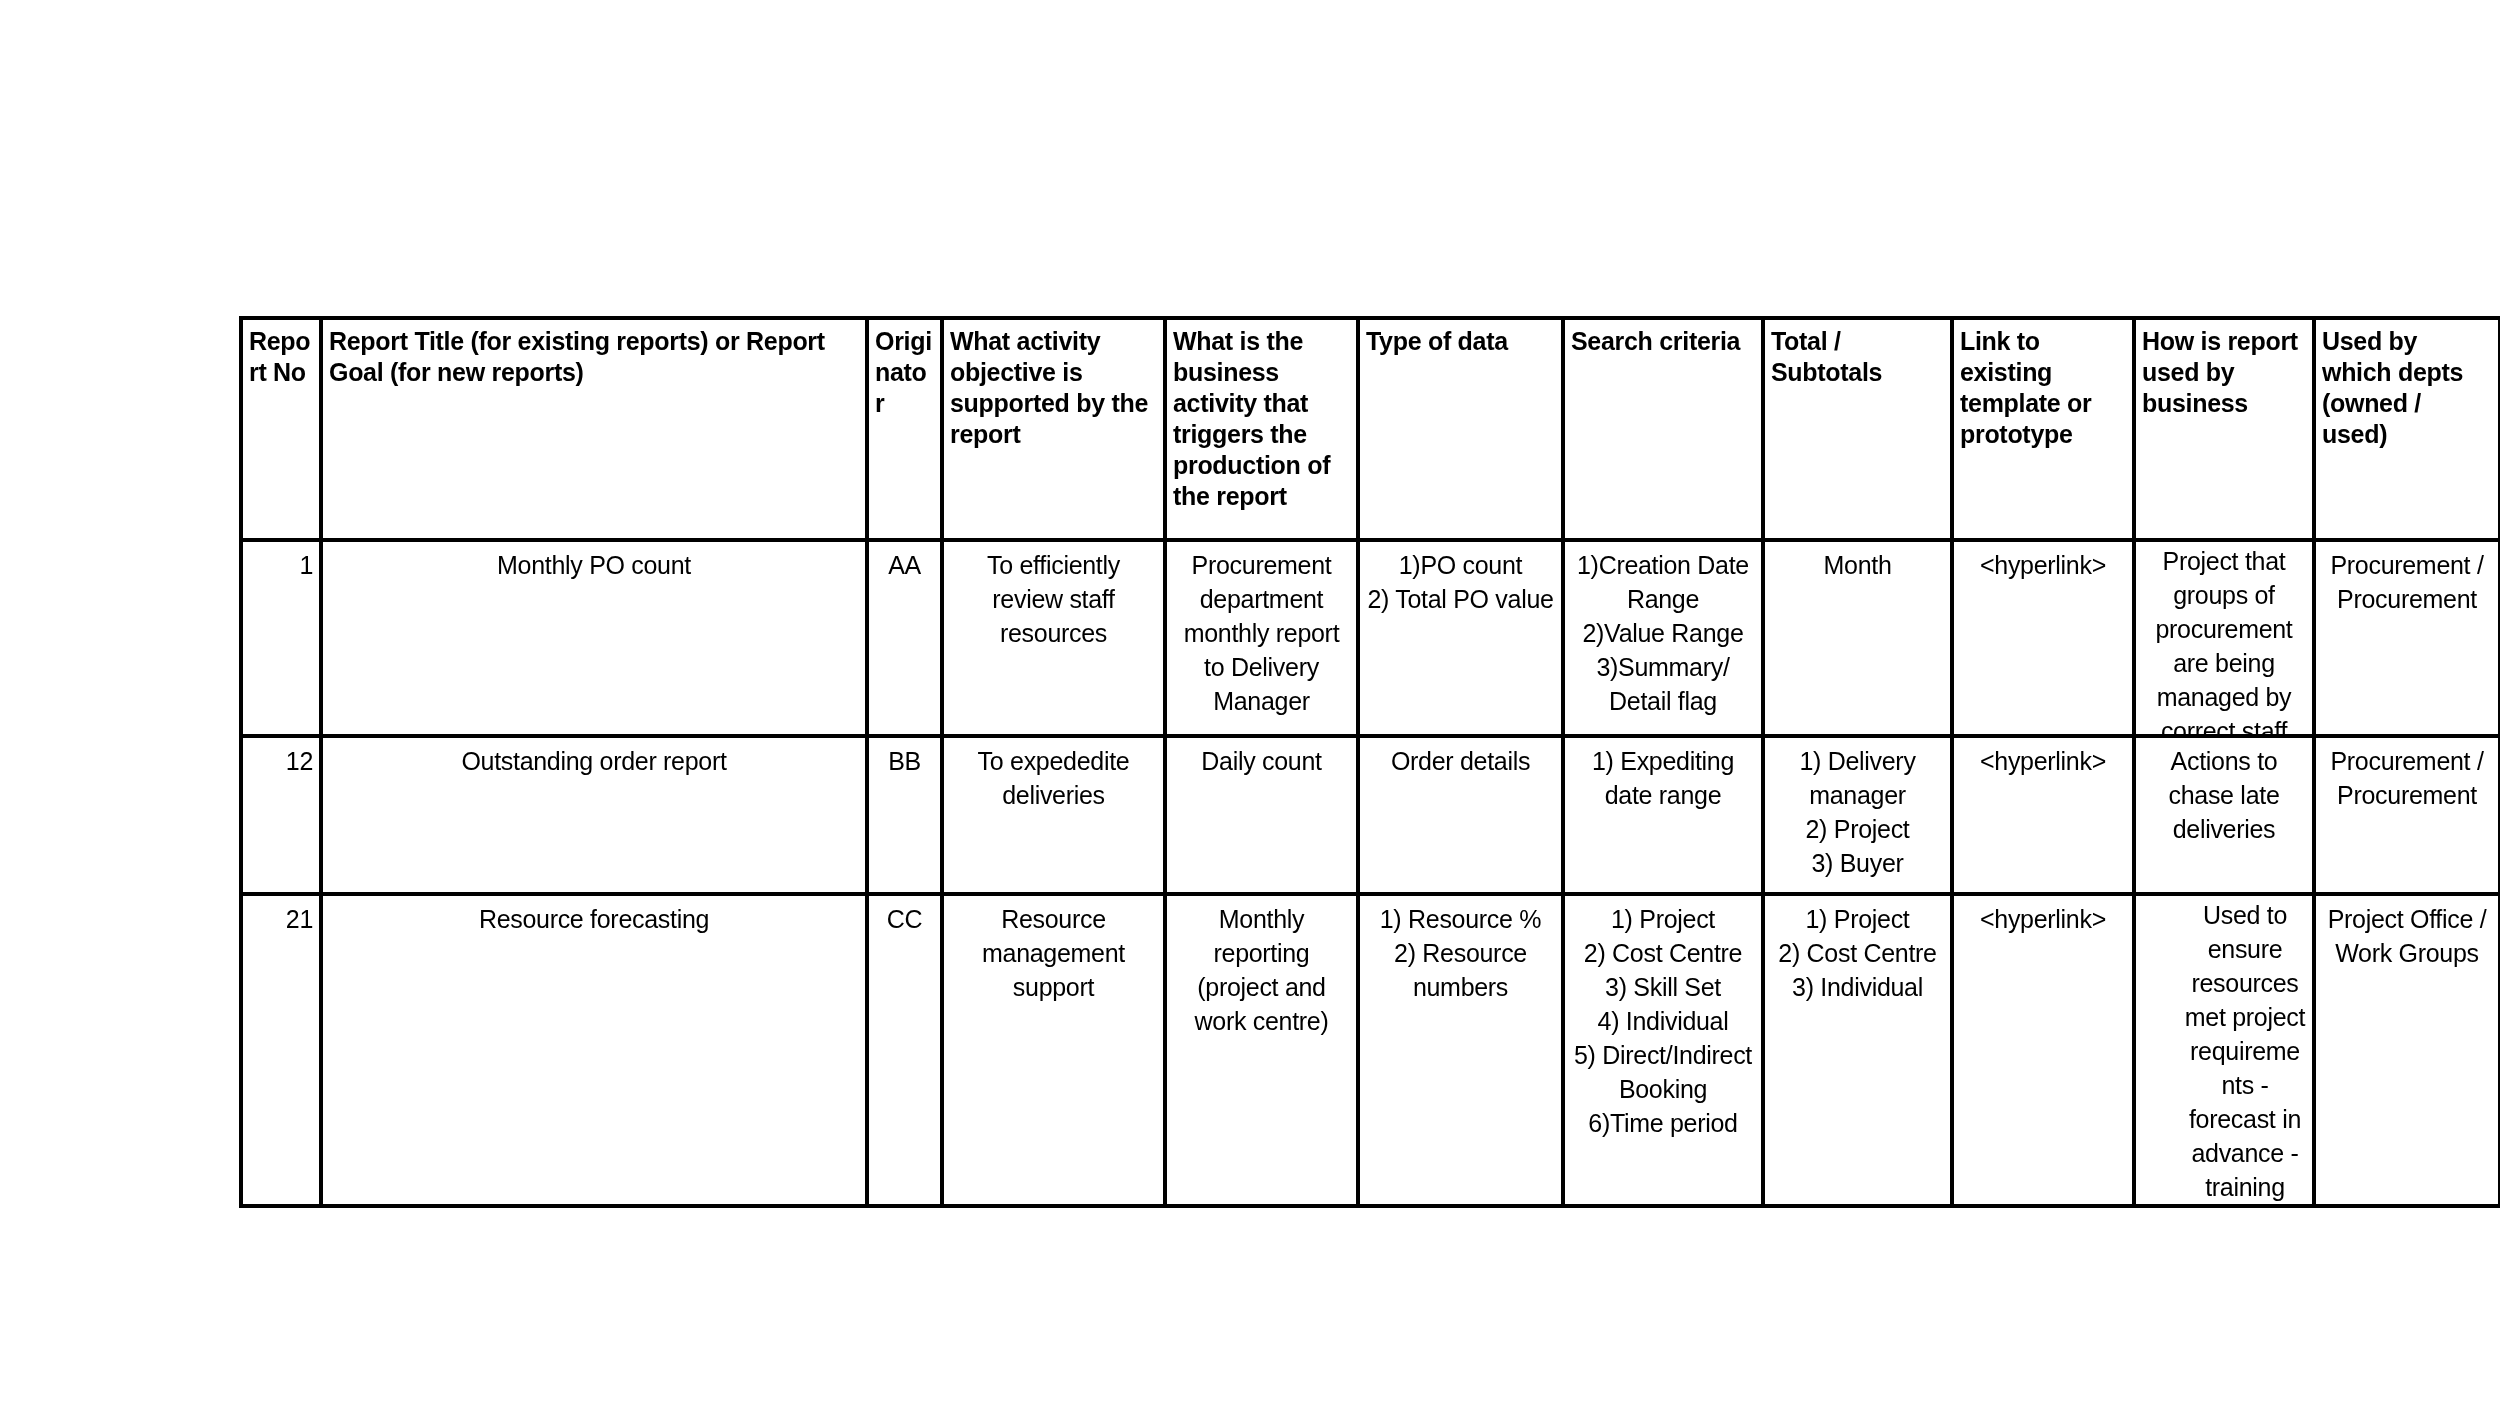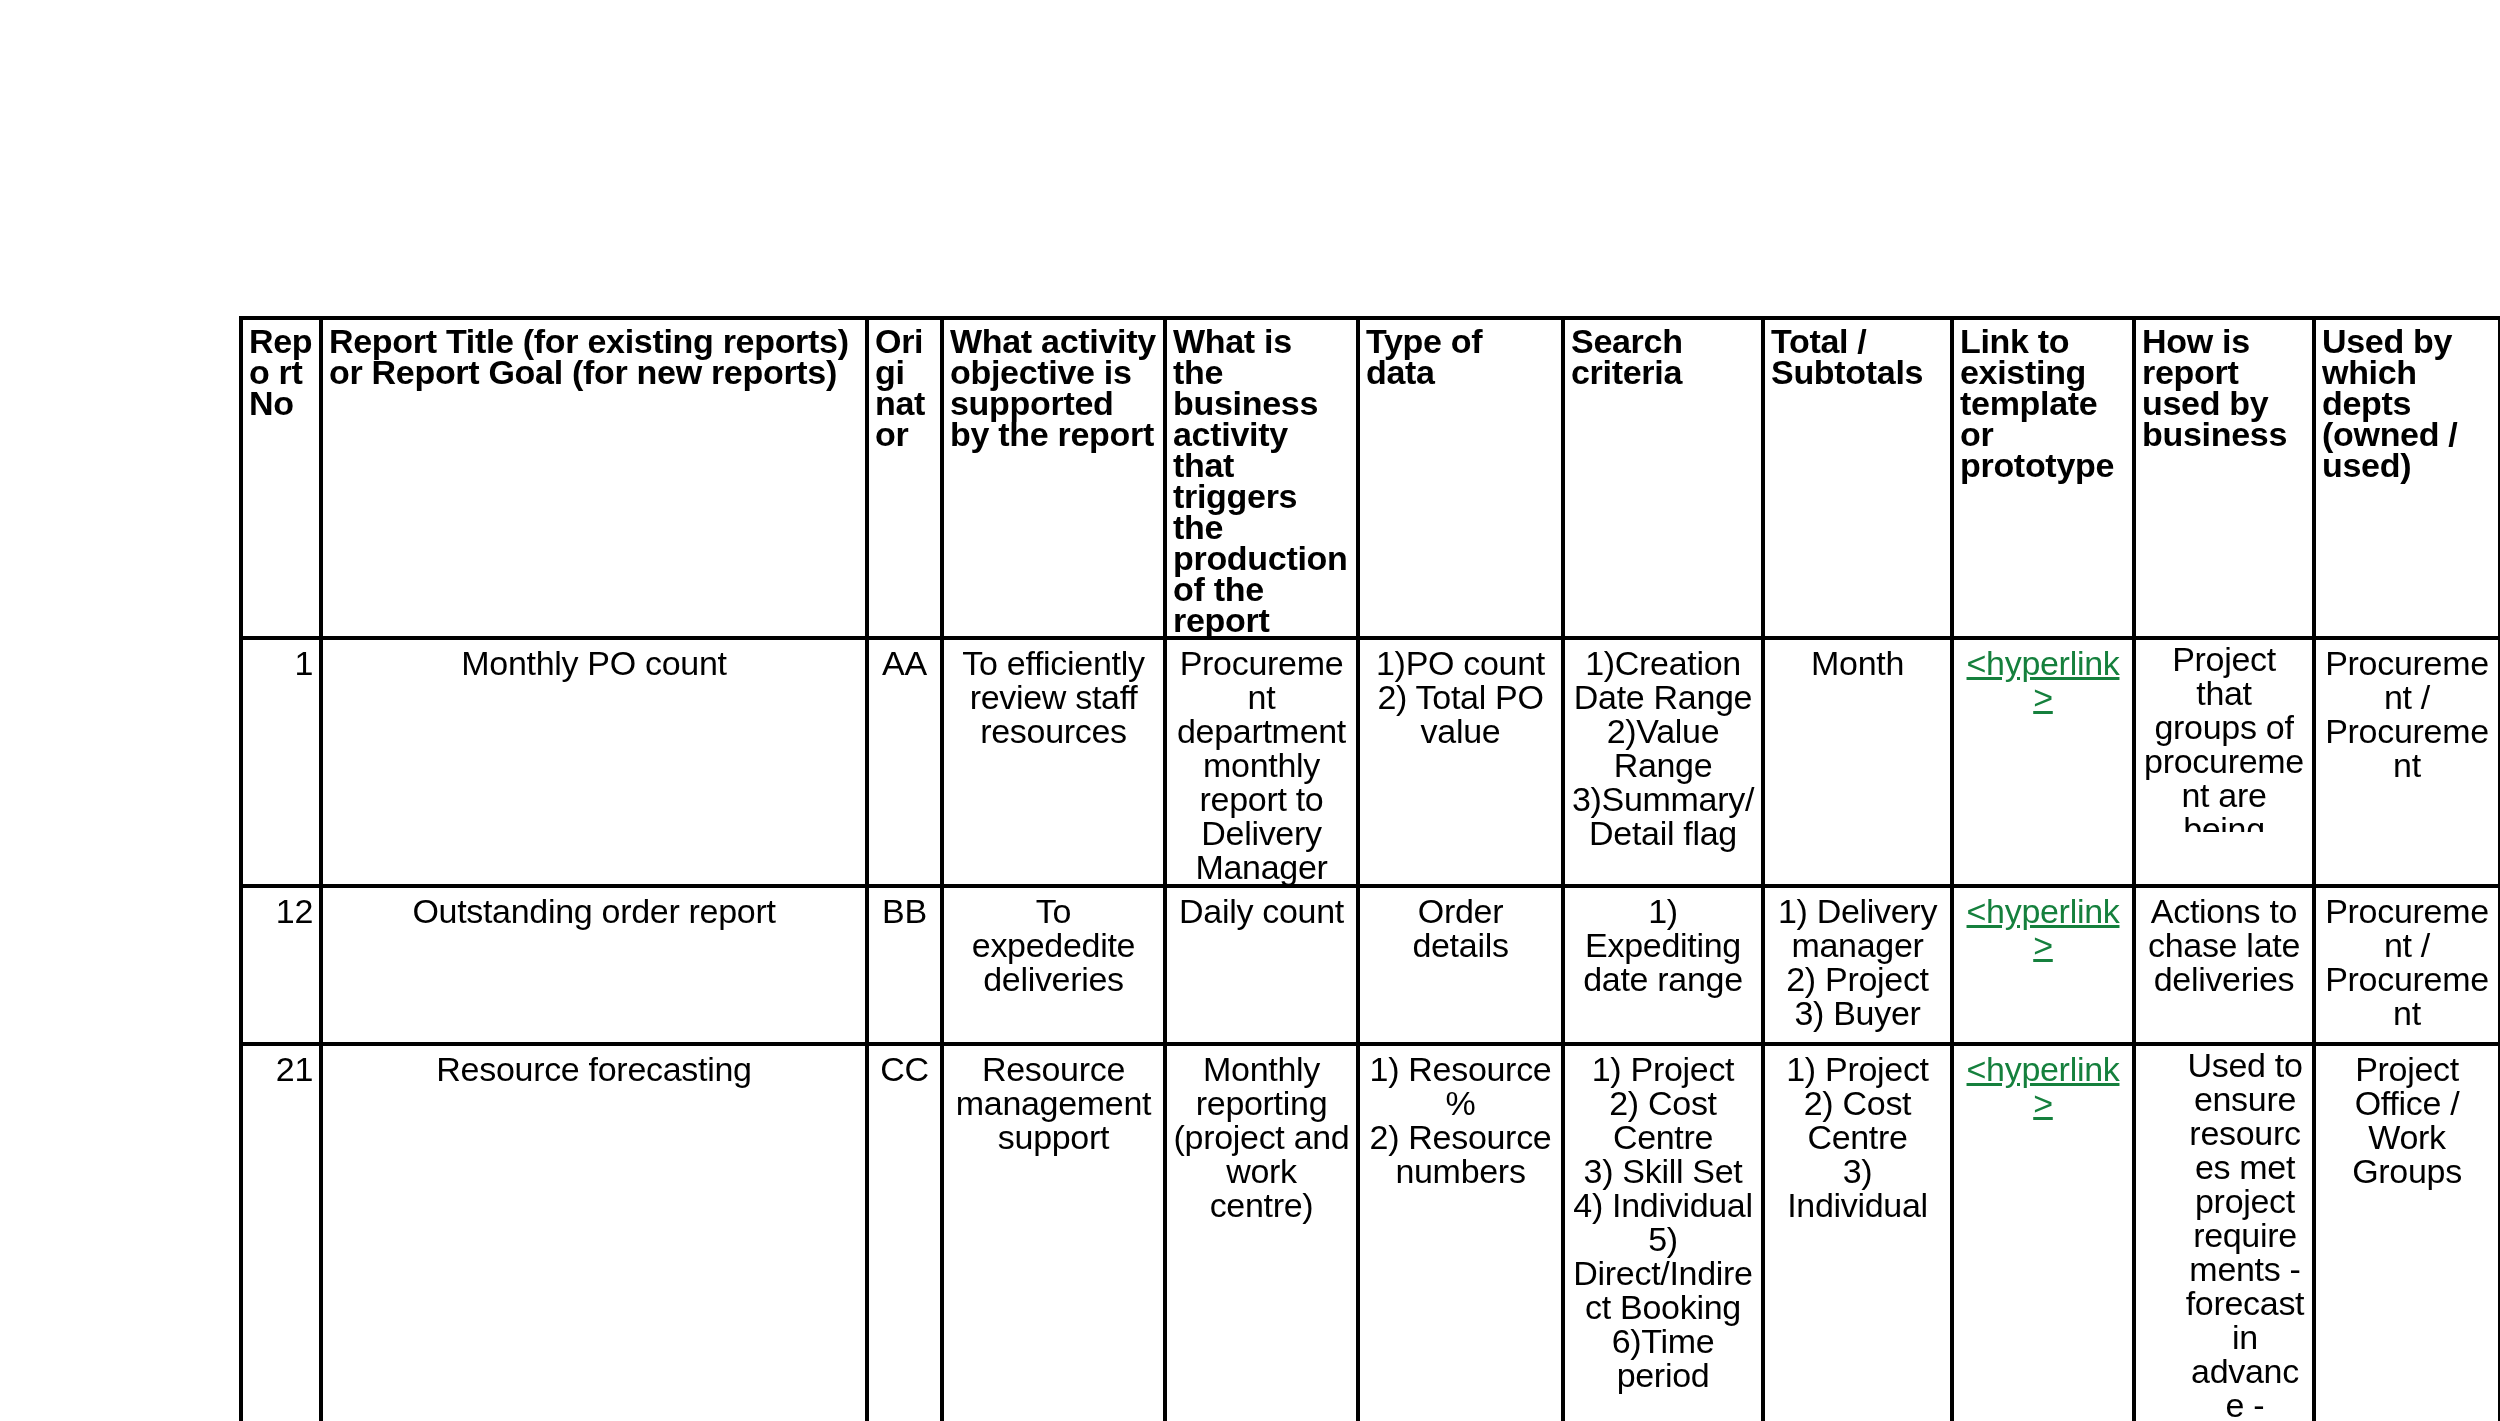--- a/index.html
+++ b/index.html
@@ -22,21 +22,21 @@
       border-collapse: collapse;
       table-layout: fixed;
       width: 2259px;
     }
     .report-table th,
     .report-table td {
       border: 4px solid #000000;
       vertical-align: top;
       text-align: left;
       padding: 6px 6px 0 6px;
-      font-size: 34px;
+      font-size: 25px;
       overflow: hidden;
       word-wrap: break-word;
       letter-spacing: -0.3px;
     }
     .report-table th {
       font-weight: bold;
       line-height: 31px;
       height: 212px;
     }
     .report-table td {
@@ -47,21 +47,21 @@
     }
     .report-table td.num {
       text-align: right;
     }
     .row-1 td { height: 184px; }
     .row-2 td { height: 148px; }
     .row-3 td { height: 276px; }
     .cell-text { display: block; }
     .row-1 .clip-cell .cell-text { max-height: 190px; overflow: hidden; margin-top: -4px; }
     .row-3 .tight .cell-text { margin-top: -4px; margin-left: 42px; }
-    .link-cell { color: #15803d; text-decoration: underline; }
+    .link-cell { color: #000000; }
   </style>
 </head>
 <body>
 
 <table class="report-table">
   <colgroup>
     <col style="width:80px">
     <col style="width:546px">
     <col style="width:75px">
     <col style="width:223px">

